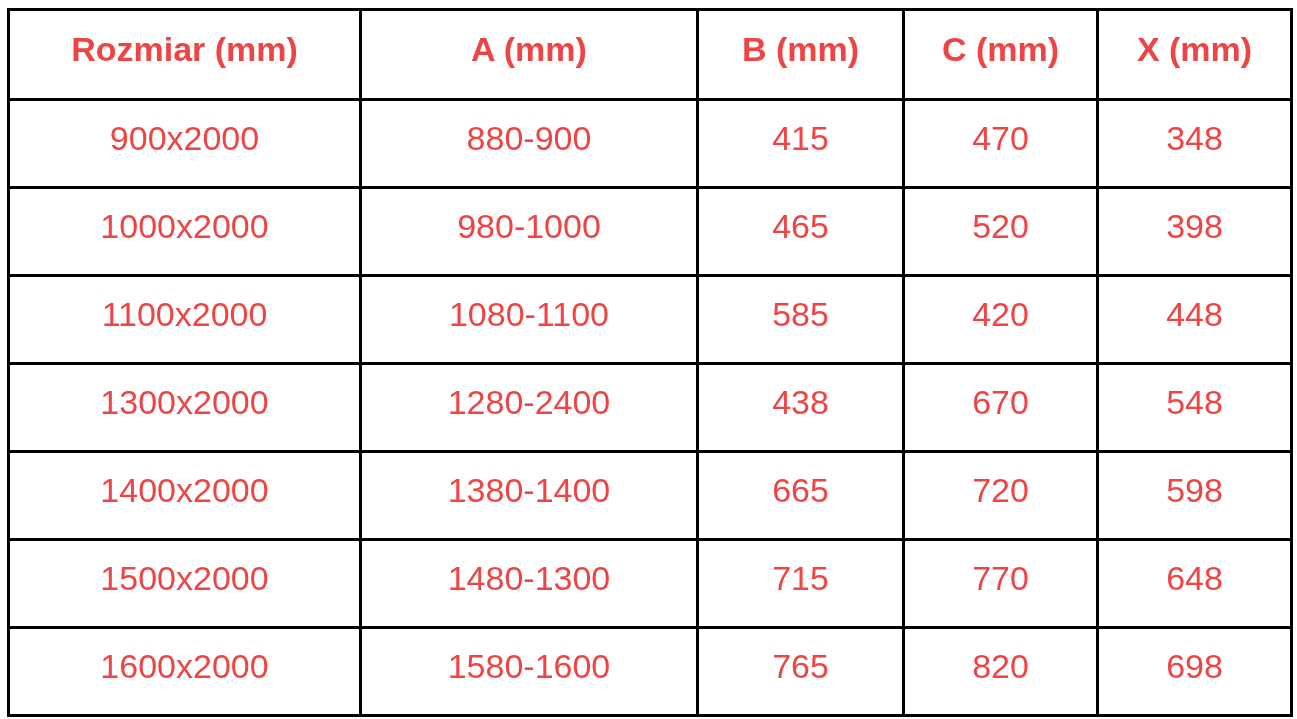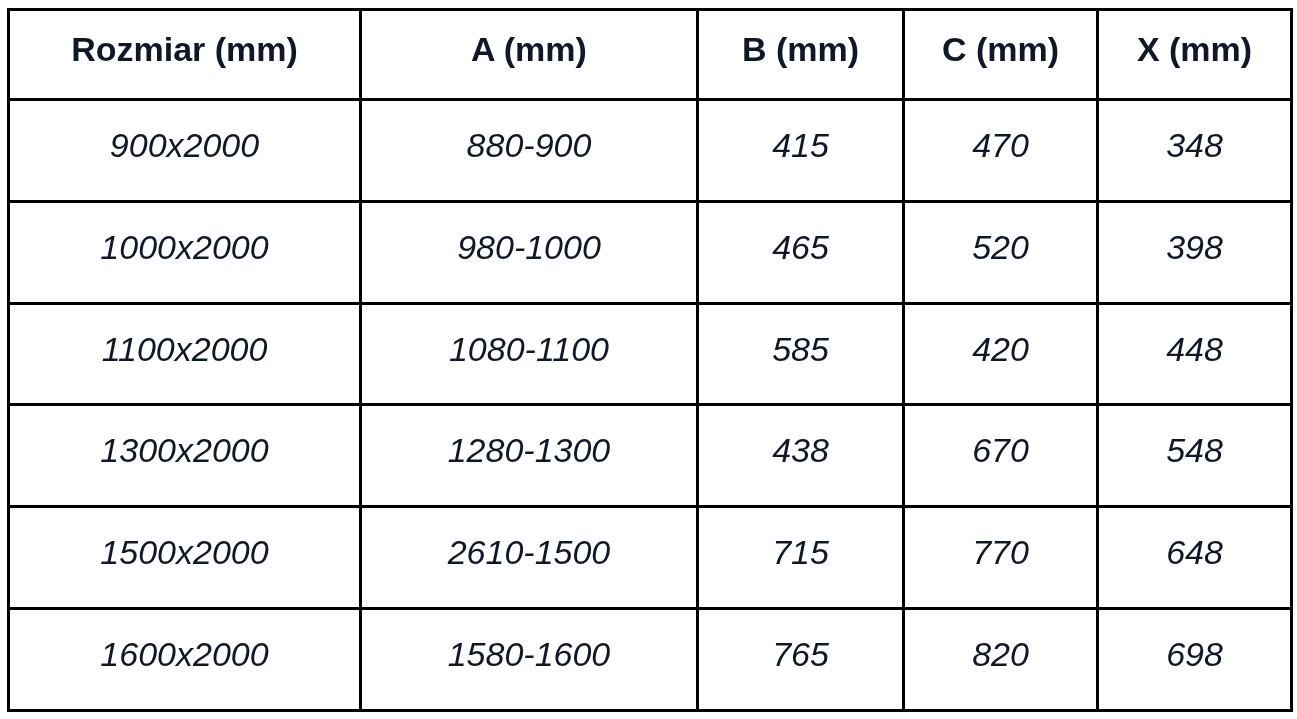--- a/index.html
+++ b/index.html
@@ -22,35 +22,34 @@
     height: 704px;
     border-collapse: collapse;
     table-layout: fixed;
     background: #ffffff;
   }
   table.spec-table th,
   table.spec-table td {
     border: 3px solid #000000;
     text-align: center;
     vertical-align: middle;
-    color: #0f172a;
+    color: #ef4444;
     padding: 0 4px 10px 4px;
     overflow: hidden;
     white-space: nowrap;
   }
   table.spec-table th {
     font-size: 34px;
     font-weight: 700;
     height: 77px;
   }
   table.spec-table td {
     font-size: 34px;
     font-weight: 400;
     height: 75px;
-    font-style: italic;
   }
   col.c-rozmiar { width: 352px; }
   col.c-a { width: 337px; }
   col.c-b { width: 206px; }
   col.c-c { width: 194px; }
   col.c-x { width: 194px; }
 </style>
 </head>
 <body>
 
@@ -88,28 +87,35 @@
     </tr>
     <tr>
       <td>1100x2000</td>
       <td>1080-1100</td>
       <td>585</td>
       <td>420</td>
       <td>448</td>
     </tr>
     <tr>
       <td>1300x2000</td>
-      <td>1280-1300</td>
+      <td>1280-2400</td>
       <td>438</td>
       <td>670</td>
       <td>548</td>
     </tr>
     <tr>
+      <td>1400x2000</td>
+      <td>1380-1400</td>
+      <td>665</td>
+      <td>720</td>
+      <td>598</td>
+    </tr>
+    <tr>
       <td>1500x2000</td>
-      <td>2610-1500</td>
+      <td>1480-1300</td>
       <td>715</td>
       <td>770</td>
       <td>648</td>
     </tr>
     <tr>
       <td>1600x2000</td>
       <td>1580-1600</td>
       <td>765</td>
       <td>820</td>
       <td>698</td>

